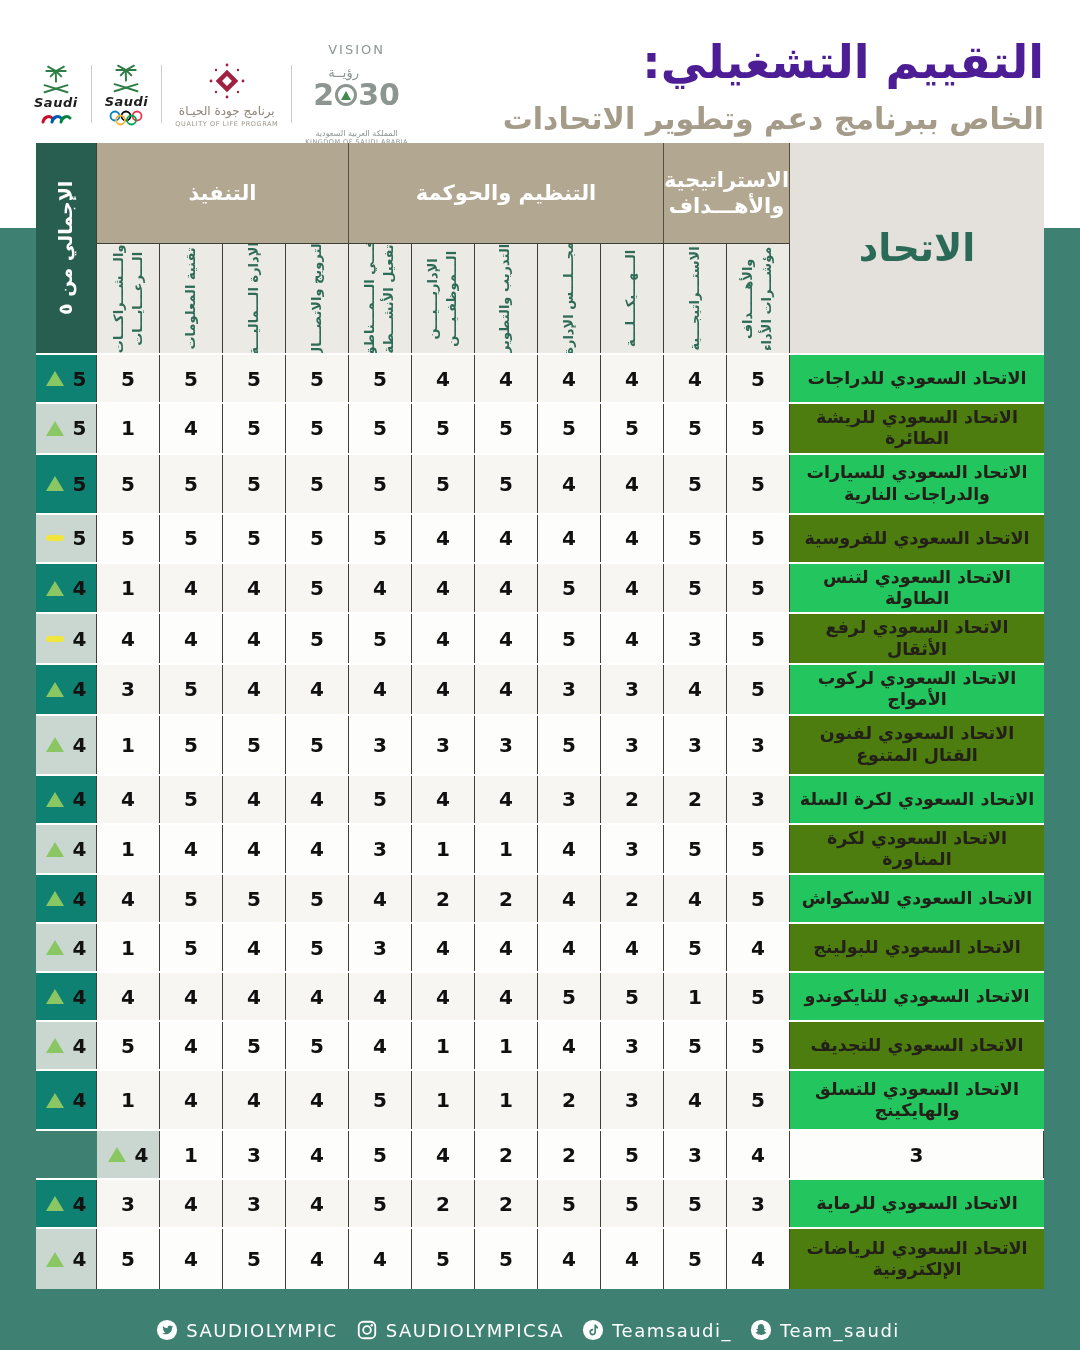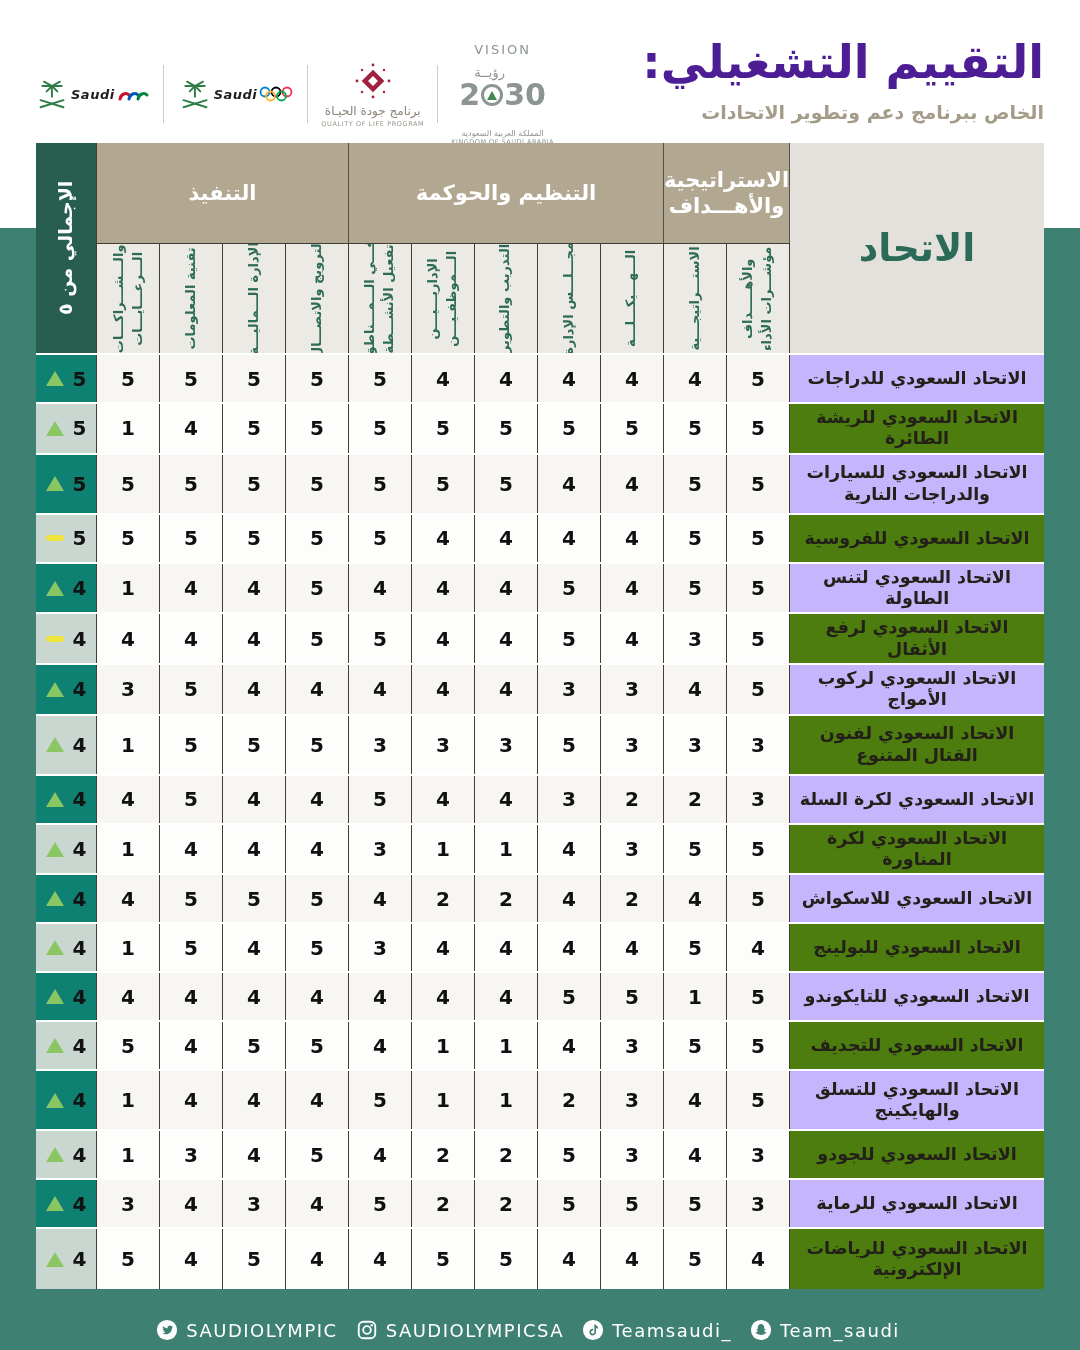--- a/index.html
+++ b/index.html
@@ -8,25 +8,25 @@
     position:relative;
     font-family:"DejaVu Sans", sans-serif;
     background:#ffffff;
     overflow:hidden;
   }
   .teal-bg { position:absolute; left:0; top:228px; width:1080px; height:1122px; background:#3E8071; }
 
   
   .titles { position:absolute; top:36px; right:36px; text-align:right; direction:rtl; }
   .title    { font-size:46px; font-weight:bold; color:#4c1d95; line-height:1.15; }
-  .subtitle { font-size:19px; font-weight:bold; color:#A49B89; margin-top:12px; }
+  .subtitle { font-size:30px; font-weight:bold; color:#A49B89; margin-top:12px; }
 
   .logos { position:absolute; left:34px; top:46px; height:96px; display:flex; align-items:center; gap:13px; }
   .logo-sep { width:1px; height:58px; background:#CFCCC6; }
-  .nat-logo { display:flex; flex-direction:row; align-items:center; gap:1px; }
+  .nat-logo { display:flex; flex-direction:column; align-items:center; gap:1px; }
   .saudi-word { font-size:13px; font-weight:bold; font-style:italic; color:#1d1d1d; letter-spacing:.5px; }
   .qol-logo { display:flex; flex-direction:column; align-items:center; gap:2px; }
   .qol-ar { font-size:12px; color:#8C8578; direction:rtl; }
   .qol-en { font-size:6.5px; color:#9B948A; letter-spacing:.6px; }
   .v2030 { display:flex; flex-direction:column; align-items:center; color:#8C9590; }
   .v2030-top { font-size:13px; letter-spacing:2px; display:flex; gap:8px; align-items:baseline;flex-direction:column; }
   .v2030-year { font-size:30px; font-weight:bold; display:flex; align-items:center; line-height:1; }
   .v2030-ring { width:22px; height:22px; border:3px solid #8C9590; border-radius:50%; display:inline-flex; align-items:center; justify-content:center; margin:0 1px; }
   .v2030-palm { width:0; height:0; border-left:5px solid transparent; border-right:5px solid transparent; border-bottom:9px solid #3F8B4F; }
   .v2030-ar { font-size:8px; direction:rtl; margin-top:19px; }
@@ -42,21 +42,21 @@
   .g2 { grid-column:4 / span 5; }
   .g3 { grid-column:9 / span 4; }
   .vcell { background:#ECEAE5; border-right:1px solid #413E36; border-top:1px solid #413E36; display:flex; align-items:center; justify-content:center; overflow:hidden; }
   .vlabel { transform:rotate(-90deg); display:flex; flex-direction:column-reverse; align-items:center; color:#2D6B57; font-weight:bold; font-size:13px; line-height:1.45; white-space:nowrap; direction:rtl; }
   .total-head { grid-column:13; grid-row:1/3; background:#275E4F; border-right:1px solid #413E36; display:flex; align-items:center; justify-content:center; }
   .total-head .vlabel { color:#fff; font-size:19px; flex-direction:column; }
 
   .body-row { border-bottom:2px solid #fff; min-height:49px; }
   .body-row.tall { min-height:60px; }
   .body-row:last-child { border-bottom:none; }
-  .name-cell { background:#c4b5fd; display:flex; align-items:center; justify-content:center; text-align:center; font-weight:bold; font-size:17.5px; color:#232019; line-height:1.22; padding:3px 8px; }
+  .name-cell { background:#22c55e; display:flex; align-items:center; justify-content:center; text-align:center; font-weight:bold; font-size:17.5px; color:#232019; line-height:1.22; padding:3px 8px; }
   .body-row.alt .name-cell { background:#4d7c0f; }
   .score-cell { background:#F7F6F2; border-right:1px solid #413E36; display:flex; align-items:center; justify-content:center; font-size:20px; font-weight:bold; color:#101010; }
   .body-row.alt .score-cell { background:#FDFDFC; }
   .total-cell { background:#0F8172; border-right:1px solid #413E36; direction:ltr; display:flex; align-items:center; justify-content:center; gap:9px; font-size:20px; font-weight:bold; color:#121212; }
   .body-row.alt .total-cell { background:#CAD7D1; }
   .tri  { width:0; height:0; border-left:9px solid transparent; border-right:9px solid transparent; border-bottom:15px solid #8AC763; }
   .dash { width:18px; height:6px; border-radius:3px; background:#F0E53C; }
 
   
   .footer { position:absolute; left:0; top:1319px; width:1056px; display:flex; justify-content:center; align-items:center; gap:18px; }
@@ -502,21 +502,20 @@
         <div class="score-cell">4</div>
         <div class="score-cell">4</div>
         <div class="score-cell">4</div>
         <div class="score-cell">1</div>
         <div class="total-cell">
           <span class="tri"></span>
           <span class="tnum">4</span>
         </div>
       </div>
       <div class="body-row grid-cols alt">
-        <div class="name-cell">الاتحاد السعودي للجودو</div>
         <div class="score-cell">3</div>
         <div class="score-cell">4</div>
         <div class="score-cell">3</div>
         <div class="score-cell">5</div>
         <div class="score-cell">2</div>
         <div class="score-cell">2</div>
         <div class="score-cell">4</div>
         <div class="score-cell">5</div>
         <div class="score-cell">4</div>
         <div class="score-cell">3</div>

